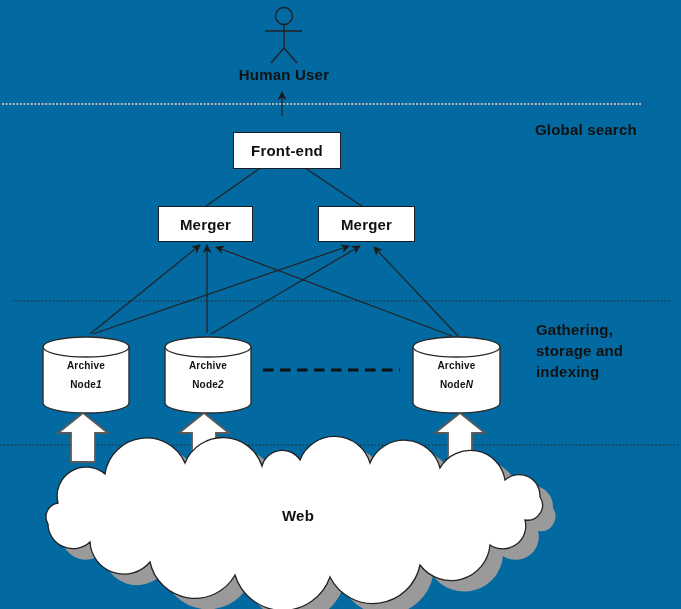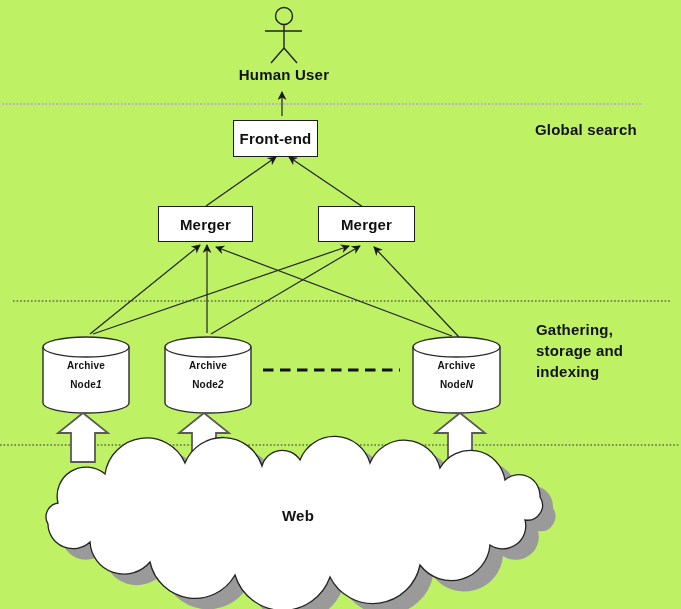--- a/index.html
+++ b/index.html
@@ -1,17 +1,17 @@
 <!DOCTYPE html>
 <html><head>
 <meta charset="utf-8">
 <style>
   html,body{margin:0;padding:0;background:#ffffff;}
   .stage{
-    position:relative;width:681px;height:609px;background:#bef264;overflow:hidden;
+    position:relative;width:681px;height:609px;background:#0369a1;overflow:hidden;
     font-family:"Liberation Sans", sans-serif;font-weight:bold;color:#111111;
   }
   .stage svg{position:absolute;left:0;top:0;}
   .box{
     position:absolute;display:flex;align-items:center;justify-content:center;
     background:#ffffff;border:1.5px solid #1c1c1c;font-size:15px;letter-spacing:.2px;
     box-sizing:border-box;
   }
   .label{position:absolute;font-size:15px;letter-spacing:.2px;}
   .label.center{text-align:center;}
@@ -83,21 +83,21 @@
     </g>
 
     <g>
       <path fill="#9a9a9a" stroke="none" transform="translate(13,11)" d="M 58,503 A 29,29 0 0 1 105,474 A 42,42 0 0 1 185,463 A 41,41 0 0 1 262,466 A 21,21 0 0 1 300,460 A 37,37 0 0 1 370,463 A 37,37 0 0 1 440,468 A 35,35 0 0 1 505,480 A 21,21 0 0 1 540,497 A 15,15 0 0 1 525,520 A 23,23 0 0 1 490,545 A 39,39 0 0 1 420,565 A 48,48 0 0 1 330,577 A 50,50 0 0 1 235,575 A 46,46 0 0 1 150,562 A 34,34 0 0 1 90,542 A 25,25 0 0 1 48,524 A 14,14 0 0 1 58,503 Z"></path>
       <path fill="#ffffff" stroke="#222222" stroke-width="1.3" d="M 58,503 A 29,29 0 0 1 105,474 A 42,42 0 0 1 185,463 A 41,41 0 0 1 262,466 A 21,21 0 0 1 300,460 A 37,37 0 0 1 370,463 A 37,37 0 0 1 440,468 A 35,35 0 0 1 505,480 A 21,21 0 0 1 540,497 A 15,15 0 0 1 525,520 A 23,23 0 0 1 490,545 A 39,39 0 0 1 420,565 A 48,48 0 0 1 330,577 A 50,50 0 0 1 235,575 A 46,46 0 0 1 150,562 A 34,34 0 0 1 90,542 A 25,25 0 0 1 48,524 A 14,14 0 0 1 58,503 Z"></path>
     </g>
   </svg>
 
   <div class="label center" style="left:214px;top:66px;width:140px;">Human User</div>
 
-  <div class="box" style="left:233px;top:120px;width:85px;height:37px;">
+  <div class="box" style="left:233px;top:132px;width:108px;height:37px;">
     <span>Front-end</span>
   </div>
 
   <div class="box" style="left:158px;top:206px;width:95px;height:36px;">
     <span>Merger</span>
   </div>
 
   <div class="box" style="left:318px;top:206px;width:97px;height:36px;">
     <span>Merger</span>
   </div>

